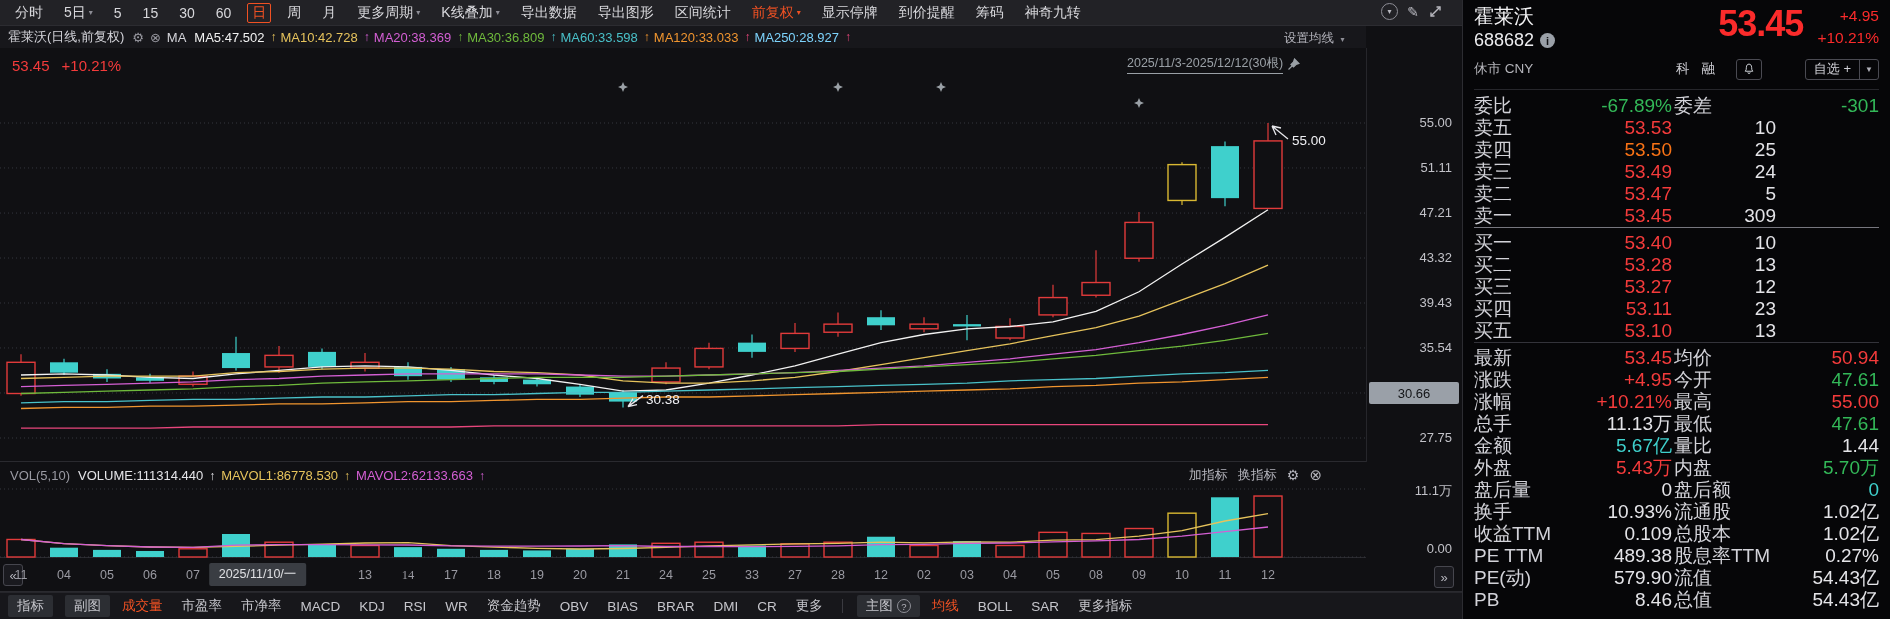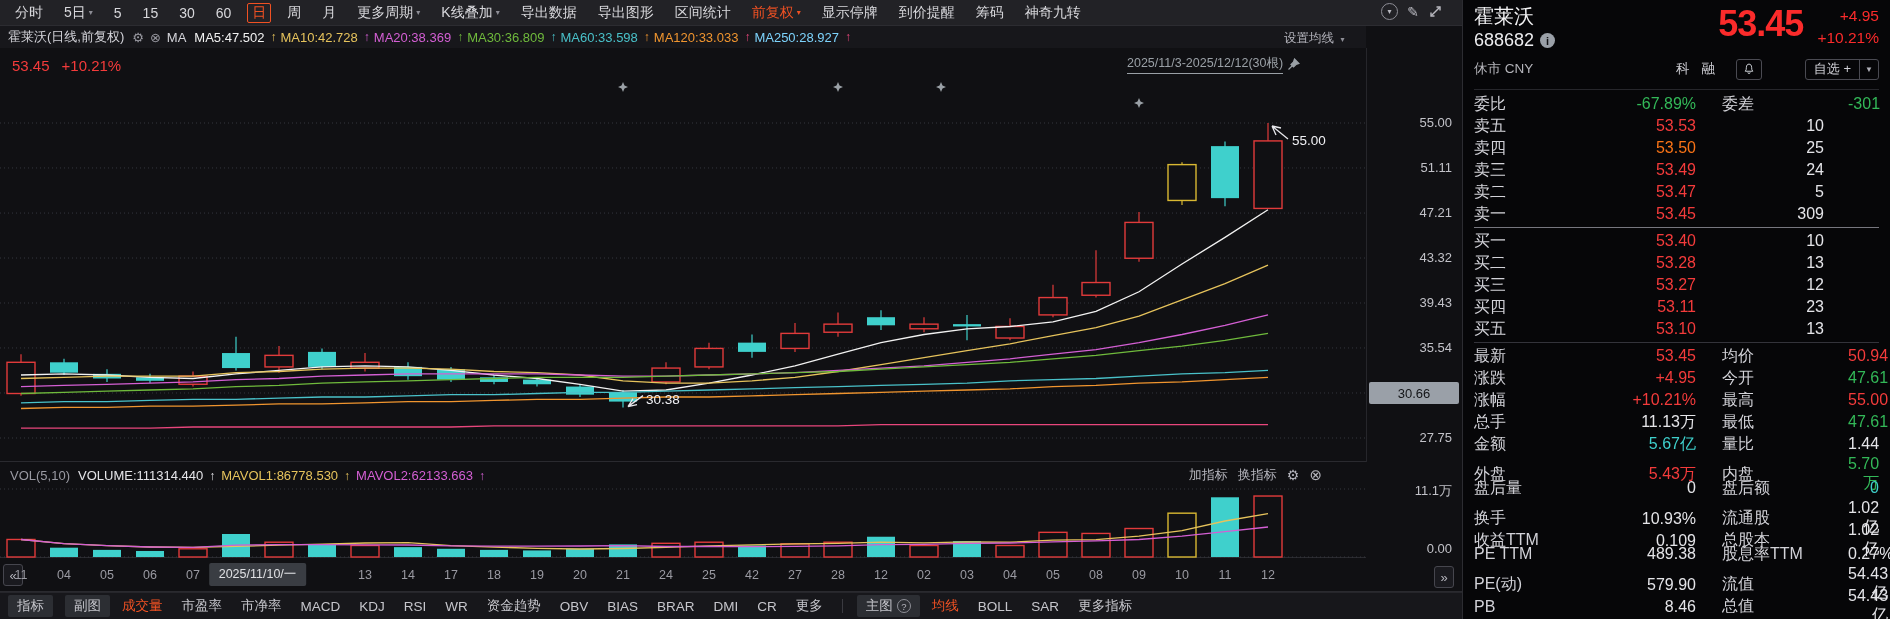--- a/index.html
+++ b/index.html
@@ -83,21 +83,21 @@
   #p-chg-col { display:flex; flex-direction:column; align-items:flex-end; font-size:15.5px; color:#fb2b2b; line-height:22px; padding-top:1px; }
   #p-status-row { display:flex; align-items:center; margin-top:6px; height:24px; }
   #p-status { font-size:13.5px; color:#b4b4ba; }
   #p-tags { position:absolute; right:175px; display:flex; gap:12px; font-size:13.5px; color:#cfcfd5; }
   .bell-box { position:absolute; right:128px; width:26px; height:21px; border:1px solid #4a4a52; border-radius:3px; display:flex; align-items:center; justify-content:center; }
   #watch-box { position:absolute; right:11px; height:21px; border:1px solid #4a4a52; border-radius:3px; display:flex; align-items:center; font-size:13px; color:#d0d0d6; }
   #watch-box .wtxt { padding:0 8px; }
   #watch-box .wcaret { border-left:1px solid #4a4a52; padding:0 5px; font-size:8px; color:#b0b0b8; height:100%; display:flex; align-items:center; }
   #p-div { border-top:1px solid #26262b; margin-top:8px; }
   #quote { padding:3px 11px 0 11px; }
-  .q-row { display:grid; grid-template-columns:86px 112px 104px 1fr; height:22px; align-items:center; font-size:16px;gap:24px; }
+  .q-row { display:grid; grid-template-columns:86px 112px 104px 1fr; height:22px; align-items:center; font-size:19px; }
   .q-l { color:#d2d2d8; } .q-l2 { color:#d2d2d8; padding-left:2px; }
   .q-v1 { text-align:right; } .q-vol { text-align:right; color:#e4e4e8; } .q-v2 { text-align:right; }
   .q-div1 { border-top:1px solid #76767e; margin:2px 0; }
   .q-div2 { border-top:1px solid #33333a; margin:2px 0; }
 
   svg { display:block; }
 </style>
 </head>
 <body>
 
@@ -324,29 +324,29 @@
 
   <div id="xaxis">
     <div class="scrollbtn" id="btn-left">«</div>
     <div class="scrollbtn" id="btn-right">»</div>
   <div class="xlab" style="left: 21px;">11</div>
       <div class="xlab" style="left: 64px;">04</div>
       <div class="xlab" style="left: 107px;">05</div>
       <div class="xlab" style="left: 150px;">06</div>
       <div class="xlab" style="left: 193px;">07</div>
       <div class="xlab" style="left: 365px;">13</div>
-      <div class="xlab" style="left: 408px;">14</div>
+      <div class="xlab" style="left: 408px; font-family: Liberation Serif, serif;">14</div>
       <div class="xlab" style="left: 451px;">17</div>
       <div class="xlab" style="left: 494px;">18</div>
       <div class="xlab" style="left: 537px;">19</div>
       <div class="xlab" style="left: 580px;">20</div>
       <div class="xlab" style="left: 623px;">21</div>
       <div class="xlab" style="left: 666px;">24</div>
       <div class="xlab" style="left: 709px;">25</div>
-      <div class="xlab" style="left: 752px;">42</div>
+      <div class="xlab" style="left: 752px;">33</div>
       <div class="xlab" style="left: 795px;">27</div>
       <div class="xlab" style="left: 838px;">28</div>
       <div class="xlab" style="left: 881px;">12</div>
       <div class="xlab" style="left: 924px;">02</div>
       <div class="xlab" style="left: 967px;">03</div>
       <div class="xlab" style="left: 1010px;">04</div>
       <div class="xlab" style="left: 1053px;">05</div>
       <div class="xlab" style="left: 1096px;">08</div>
       <div class="xlab" style="left: 1139px;">09</div>
       <div class="xlab" style="left: 1182px;">10</div>

